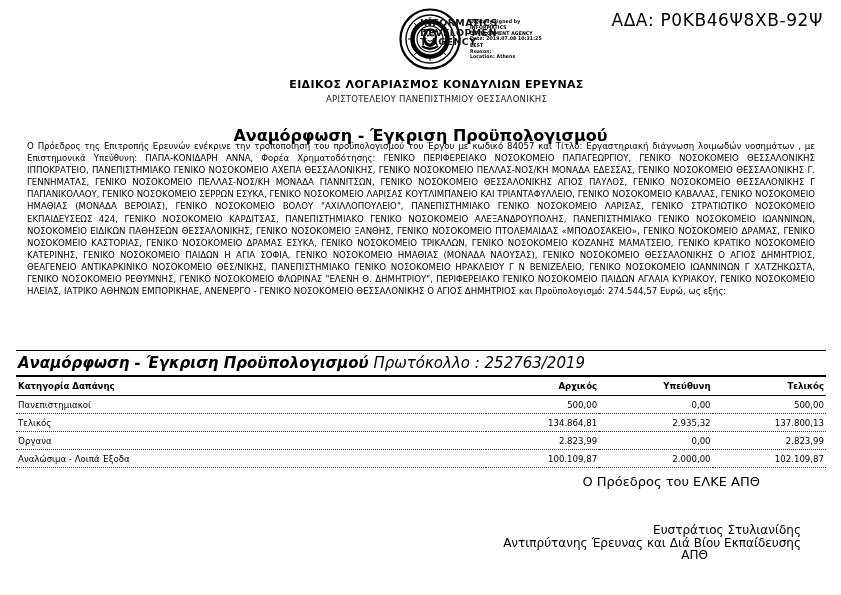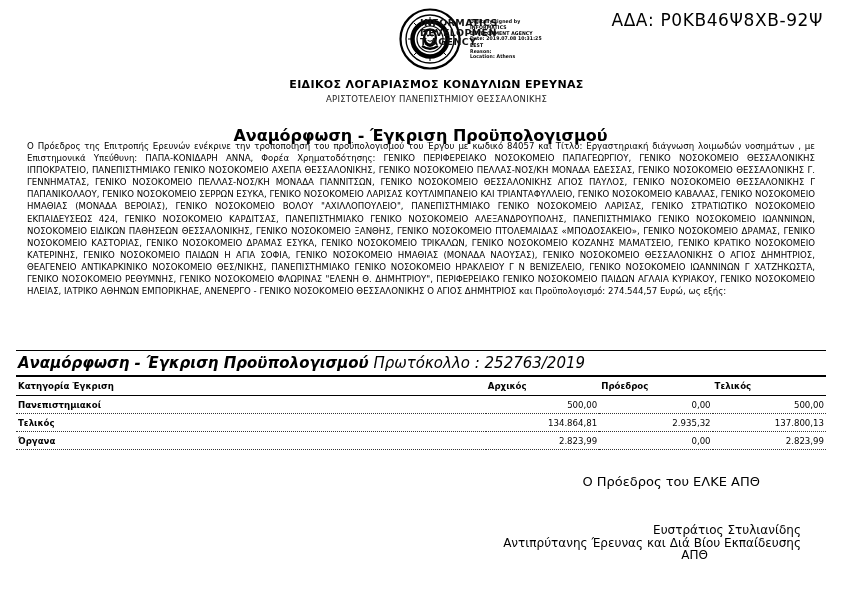--- a/index.html
+++ b/index.html
@@ -141,26 +141,26 @@
     width: 100%;
     border-collapse: collapse;
     font-size: 8.6px;
   }
   table.budget th {
     font-weight: bold;
     padding: 4px 2px 4px 2px;
     border-bottom: 1px solid #000;
   }
   table.budget th.cat { text-align: left; }
-  table.budget th.num { text-align: left; }
+  table.budget th.num { text-align: right; }
   table.budget td {
     padding: 4px 2px 3px 2px;
     border-bottom: 1px dotted #333;
   }
-  table.budget td.cat { text-align: left; font-weight: bold; }
+  table.budget td.cat { text-align: left; }
   table.budget td.num { text-align: right; }
   .col-cat { width: 58%; }
   .col-num { width: 14%; }
 
   
   .sig-title {
     position: absolute;
     top: 474px;
     left: 0;
     width: 826px;
@@ -250,23 +250,23 @@
 
   <table class="budget">
     <colgroup>
       <col class="col-cat">
       <col class="col-num">
       <col class="col-num">
       <col class="col-num">
     </colgroup>
     <thead>
       <tr>
-        <th class="cat">Κατηγορία Έγκριση</th>
+        <th class="cat">Κατηγορία Δαπάνης</th>
         <th class="num">Αρχικός</th>
-        <th class="num">Πρόεδρος</th>
+        <th class="num">Υπεύθυνη</th>
         <th class="num">Τελικός</th>
       </tr>
     </thead>
     <tbody>
       <tr>
         <td class="cat">Πανεπιστημιακοί</td>
         <td class="num">500,00</td>
         <td class="num">0,00</td>
         <td class="num">500,00</td>
       </tr>
@@ -274,20 +274,26 @@
         <td class="cat">Τελικός</td>
         <td class="num">134.864,81</td>
         <td class="num">2.935,32</td>
         <td class="num">137.800,13</td>
       </tr>
       <tr>
         <td class="cat">Όργανα</td>
         <td class="num">2.823,99</td>
         <td class="num">0,00</td>
         <td class="num">2.823,99</td>
+      </tr>
+      <tr>
+        <td class="cat">Αναλώσιμα - Λοιπά Έξοδα</td>
+        <td class="num">100.109,87</td>
+        <td class="num">2.000,00</td>
+        <td class="num">102.109,87</td>
       </tr>
     </tbody>
   </table>
 </div>
 
 <div class="sig-title">
   <span class="sig-pad">Ο Πρόεδρος του ΕΛΚΕ ΑΠΘ</span>
 </div>
 <div class="sig-name-block">
   <div class="sig-pad2">Ευστράτιος Στυλιανίδης</div>

